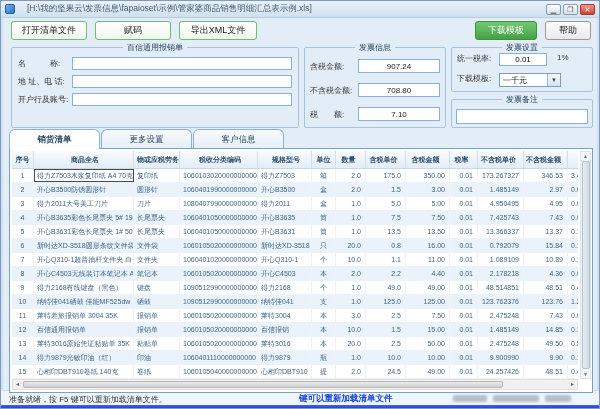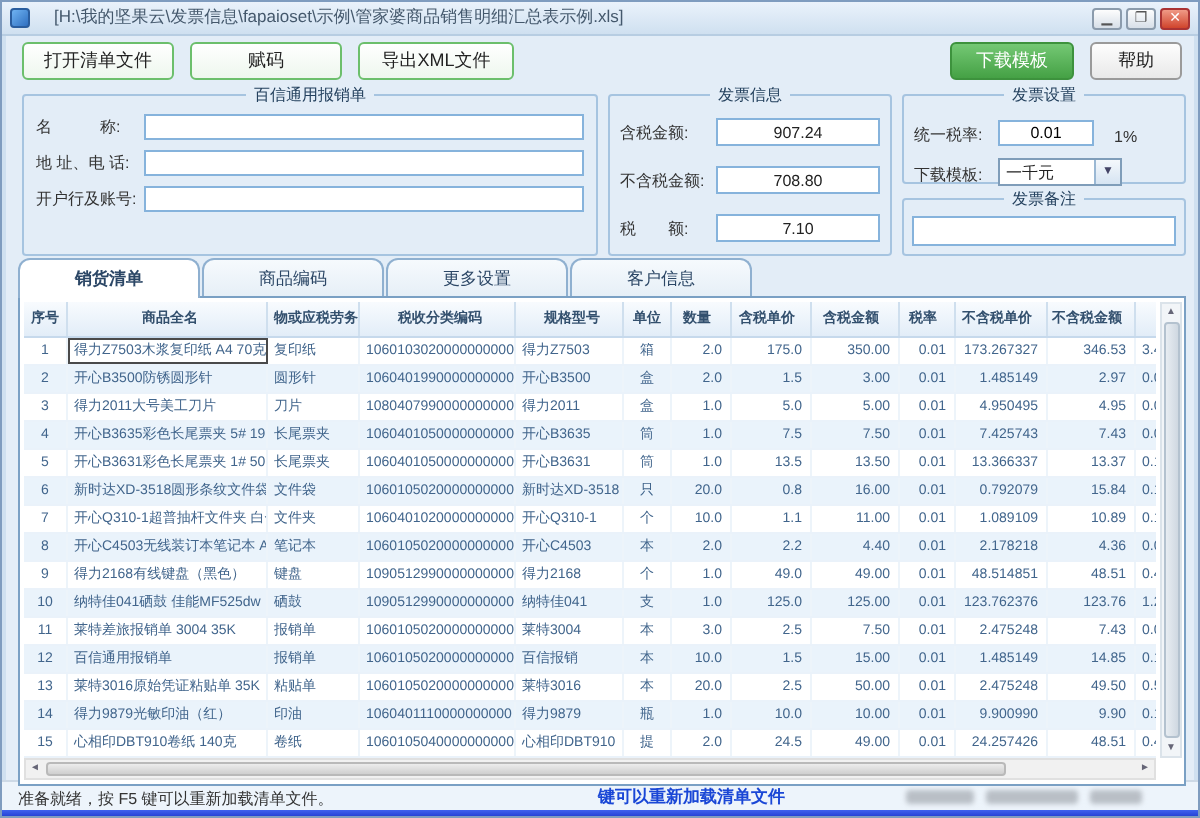--- a/index.html
+++ b/index.html
@@ -42,21 +42,21 @@
   .frow { display:flex; align-items:center; height:18px; }
   .flabel { width:54px; font-size:8px; color:#333; white-space:nowrap; }
   .finput { flex:1; height:13px; border:1px solid #86b3dc; background:#fff; font-size:8px; padding:0 2px; }
   .fs-inv { width:142px; height:86px; padding:1px 5px; }
   .frow2 { display:flex; align-items:center; height:24px; }
   .flabel2 { width:48px; font-size:8px; color:#333; white-space:nowrap; }
   .fvalbox { flex:1; height:14px; border:1px solid #86b3dc; background:#fff; font-size:8px;
              color:#222; text-align:center; line-height:13px; }
   .rightcol { display:flex; flex-direction:column; gap:2px; width:142px; }
   .fs-set { width:142px; height:50px; padding:0 5px; }
-  .frow3 { display:flex; align-items:flex-end; height:20px; }
+  .frow3 { display:flex; align-items:flex-start; height:20px; }
   .flabel3 { width:42px; font-size:8px; color:#333; white-space:nowrap; }
   .rateinput { width:48px; height:13px; border:1px solid #86b3dc; background:#fff; font-size:8px;
                text-align:center; line-height:12px; }
   .ratepct { font-size:8px; color:#333; margin-left:10px; }
   .selectbox { width:62px; height:14px; border:1px solid #7f9db9; background:#fff; display:flex; }
   .selval { flex:1; font-size:8px; line-height:13px; padding-left:3px; color:#222; }
   .selarrow { width:13px; background:linear-gradient(#f4f8fc,#d6e4f2); border-left:1px solid #9ab8d4;
               font-size:6px; line-height:12px; text-align:center; color:#446; }
   .fs-remark { width:142px; height:34px; padding:0 4px; }
   .remarkinput { width:100%; height:15px; border:1px solid #86b3dc; background:#fff; font-size:8px; }
@@ -183,21 +183,20 @@
       </fieldset>
       <fieldset class="fs-remark">
         <legend>发票备注</legend>
         <input class="remarkinput" value="" style="">
       </fieldset>
     </div>
   </div>
 
   <div class="tabs">
     <div class="tab active">销货清单</div>
-    <div class="tab">商品编码</div>
     <div class="tab">更多设置</div>
     <div class="tab">客户信息</div>
   </div>
 
   <div class="panel">
     <div class="tview">
       <div class="thead">
           <div class="tcell ac" style="width: 22px;">序号</div>
           <div class="tcell al" style="width: 100px;">商品全名</div>
           <div class="tcell al" style="width: 46px;">物或应税劳务名</div>

